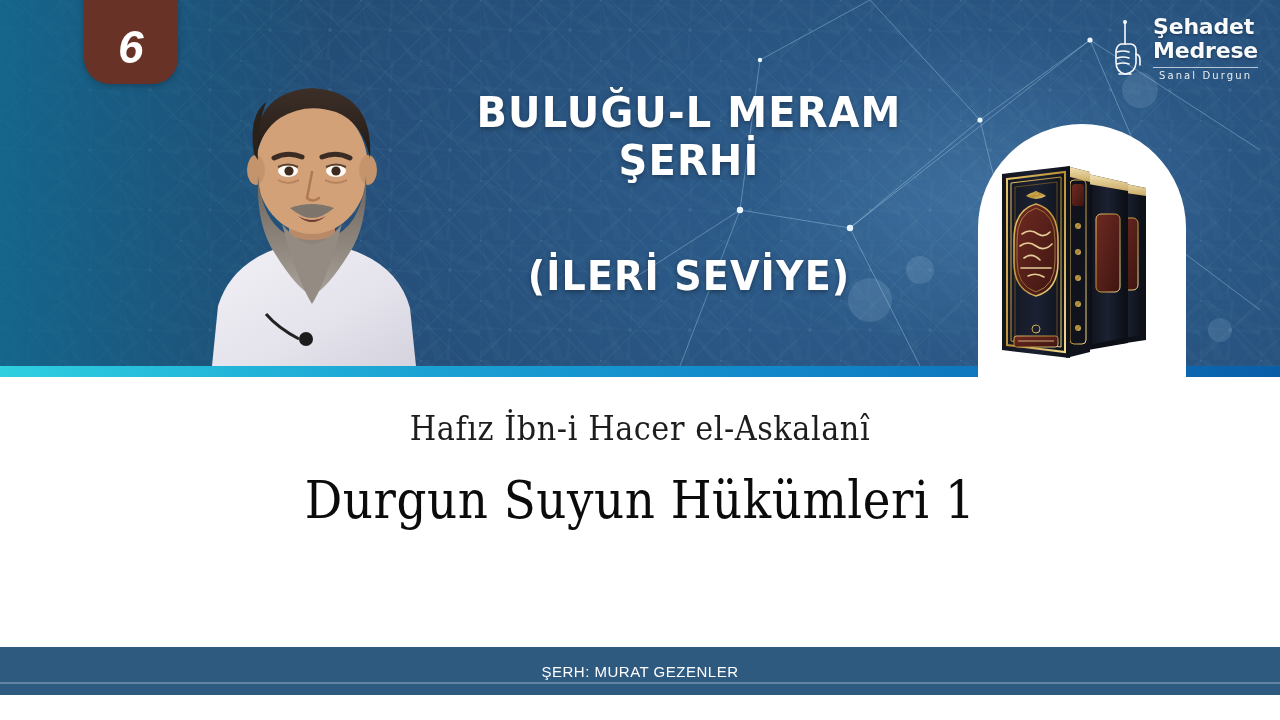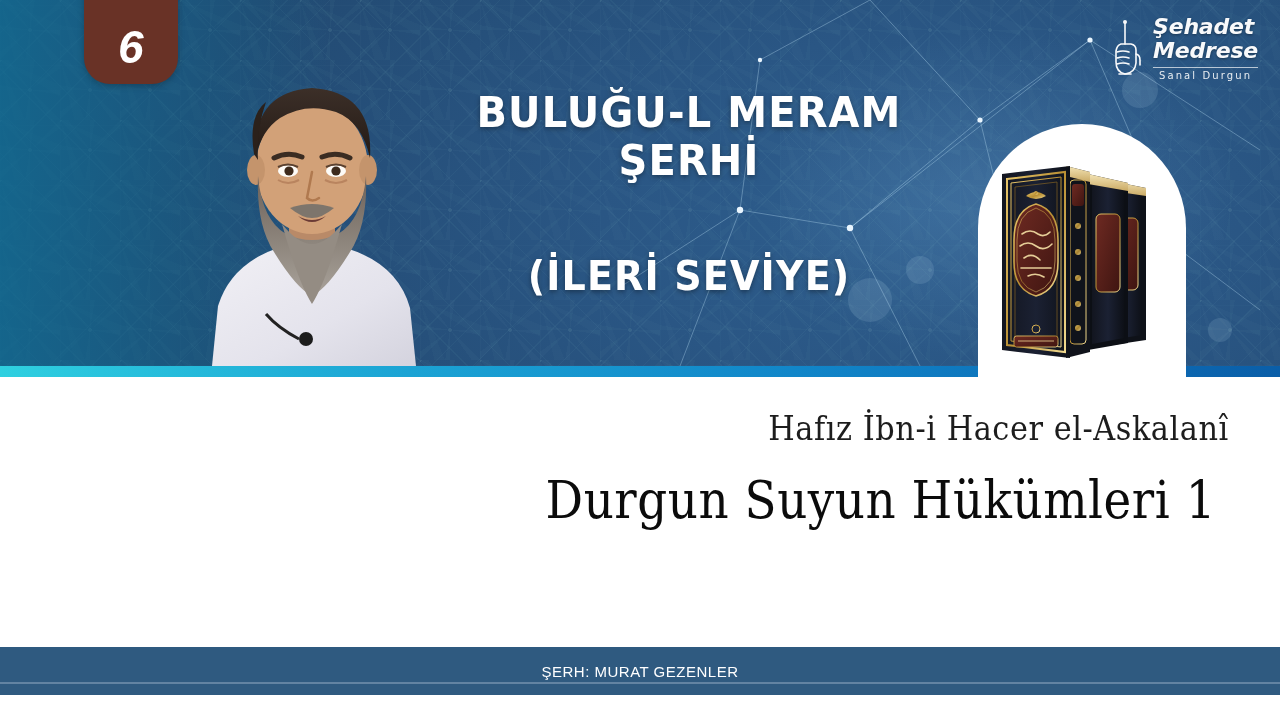--- a/index.html
+++ b/index.html
@@ -129,21 +129,20 @@
     opacity: .97;
   }
   .brand-hand { width: 40px; height: 62px; }
   .brand-text { color: #ffffff; line-height: 1; }
   .brand-l1, .brand-l2 {
     font-family: "DejaVu Sans", sans-serif;
     font-weight: 700;
     font-size: 22px;
     letter-spacing: -.2px;
     text-shadow: 0 1px 3px rgba(0,0,0,.4);
-    font-style: italic;
   }
   .brand-l2 { margin-top: 2px; }
   .brand-l3 {
     margin-top: 5px;
     padding-top: 3px;
     border-top: 1px solid rgba(255,255,255,.75);
     font-family: "DejaVu Sans", sans-serif;
     font-size: 10px;
     letter-spacing: 2.1px;
     text-align: center;
@@ -160,21 +159,21 @@
     position: absolute; left: 978px; top: 366px;
     width: 208px; height: 11px;
     background: #ffffff;
   }
 
   
   .content {
     position: absolute; left: 0; top: 377px;
     width: 1280px; height: 208px;
     background: #ffffff;
-    text-align: right;
+    text-align: center;
   }
   .author {
     margin-top: 32px;
     font-family: "DejaVu Serif", serif;
     font-size: 33px;
     color: #1d1d1d;
     letter-spacing: .6px;
     transform: scaleX(.92);
   }
   .lesson-title {

